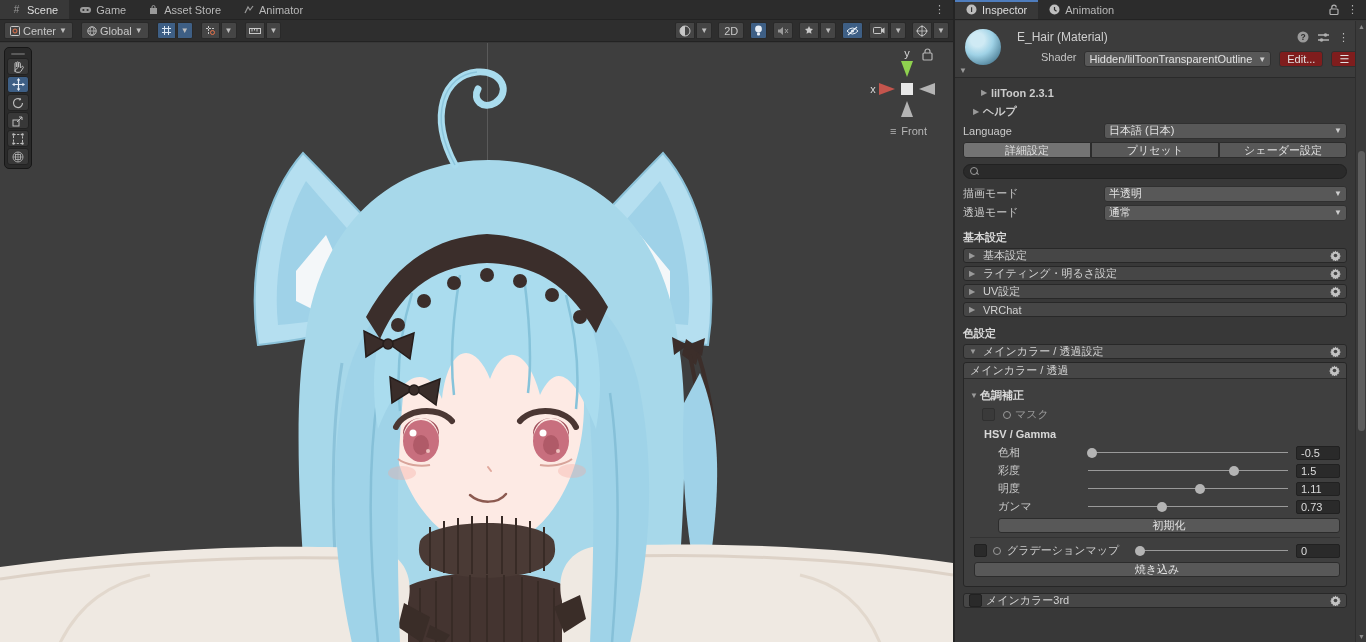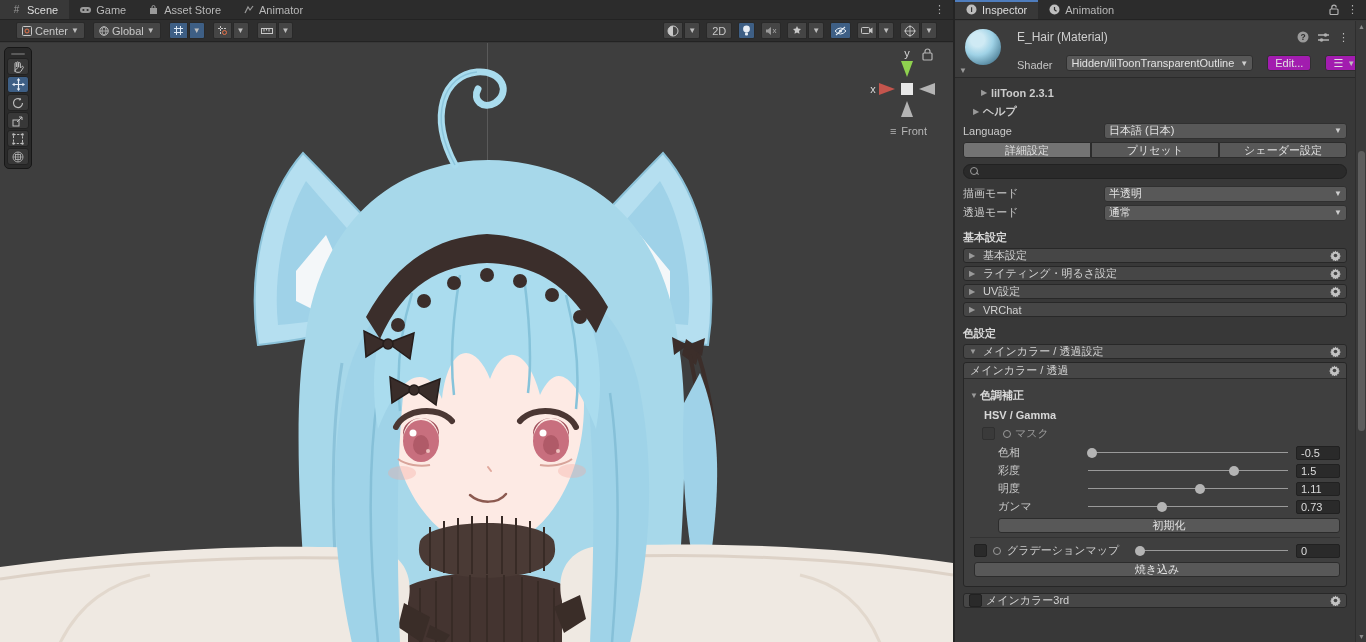--- a/index.html
+++ b/index.html
@@ -9,21 +9,21 @@
 
   
   .tabstrip { height:20px; background:#2c2c2c; display:flex; align-items:stretch; border-bottom:1px solid #232323; }
   .tab { display:flex; align-items:center; gap:5px; padding:0 11px; color:#b8b8b8; position:relative; }
   .tab.active { background:#383838; color:#dedede; }
   .tab.active.focused::before { content:""; position:absolute; left:0; right:0; top:0; height:2px; background:#4f7dbd; }
   .tabicon { width:11px; height:11px; display:inline-flex; align-items:center; justify-content:center; color:#9a9a9a; font-size:10px; }
   .strip-right { margin-left:auto; display:flex; align-items:center; gap:8px; padding:0 8px; color:#b0b0b0; }
 
   
-  .scene-toolbar { height:22px; background:#2e2e2e; border-bottom:1px solid #232323; display:flex; align-items:center; padding:0 16px; gap:8px; }
+  .scene-toolbar { height:22px; background:#2e2e2e; border-bottom:1px solid #232323; display:flex; align-items:center; padding:0 4px; gap:8px; }
   .tgroup { display:flex; align-items:stretch; gap:1px; }
   .tbtn { background:#454545; border:1px solid #292929; height:17px; display:inline-flex; align-items:center; gap:3px; padding:0 5px; color:#c8c8c8; border-radius:2px; }
   .tbtn.icon-only { padding:0 3px; }
   .tbtn.blue { background:#3e5f85; }
   .tgroup .tbtn { border-radius:0; }
   .tgroup .tbtn:first-child { border-radius:2px 0 0 2px; }
   .tgroup .tbtn:last-child { border-radius:0 2px 2px 0; }
   .caret { font-size:8px; color:#bdbdbd; }
   .tb-right { margin-left:auto; display:flex; align-items:center; gap:6px; }
 
@@ -42,25 +42,25 @@
   
   .inspector { left:953px; width:413px; background:#383838; border-left:2px solid #242424; }
   .insp-scroll { position:absolute; top:21px; left:0; right:11px; bottom:0; overflow:hidden; }
   .mat-header { background:#3c3c3c; border-bottom:1px solid #2a2a2a; padding:4px 6px 6px 6px; position:relative; }
   .mat-row1 { display:flex; align-items:center; gap:24px; height:24px; }
   .mat-title { color:#cfcfcf; font-size:12px; flex:1; }
   .hdr-icons { display:flex; gap:8px; color:#bdbdbd; align-items:center; }
   .mat-sphere { width:36px; height:36px; border-radius:50%; position:absolute; left:10px; top:8px;
     background:radial-gradient(circle at 35% 30%, #cfeaf4 0 20%, #9fd2e6 45%, #5d8fa6 75%, #33505e 100%); }
   .mat-rows { margin-left:56px; }
-  .shader-row { display:flex; align-items:flex-end; gap:14px; height:20px; margin-top:2px; }
+  .shader-row { display:flex; align-items:flex-start; gap:8px; height:20px; margin-top:2px;margin-left:24px; }
   .shader-label { width:42px; color:#c4c4c4; }
   .dropdown { background:#585858; border:1px solid #303030; border-radius:3px; height:16px; display:flex; align-items:center; padding:0 4px; color:#e2e2e2; position:relative; }
   .dropdown .dd-caret { margin-left:auto; font-size:8px; color:#cfcfcf; padding-left:6px; }
-  .btn { background:#a21caf; border:1px solid #303030; border-radius:3px; height:16px; display:inline-flex; align-items:center; justify-content:center; padding:0 7px; color:#e2e2e2; }
+  .btn { background:#7f1d1d; border:1px solid #303030; border-radius:3px; height:16px; display:inline-flex; align-items:center; justify-content:center; padding:0 7px; color:#e2e2e2; }
   .fold-arrow { color:#9a9a9a; font-size:8px; width:10px; display:inline-block; }
 
   .insp-body { padding:6px 8px 0 8px; }
   .row { display:flex; align-items:center; height:17px; margin-bottom:2px; }
   .bold { font-weight:bold; color:#d8d8d8; }
   .lbl { color:#cccccc; }
   .row .field-col { margin-left:auto; width:243px; display:flex; }
   .search-box { height:15px; background:#2a2a2a; border:1px solid #212121; border-radius:9px; display:flex; align-items:center; padding:0 6px; gap:4px; margin:4px 0 6px 0; }
   .mode-tabs { display:flex; margin:3px 0 6px 0; }
   .mode-tab { flex:1; height:16px; background:#585858; border:1px solid #2c2c2c; display:flex; align-items:center; justify-content:center; color:#e0e0e0; }
@@ -610,27 +610,27 @@
                 <use href="#gear"></use>
               </svg>
             </span>
         </div>
         <div class="inner-body">
 
           <div class="row" style="margin-top:4px">
             <span class="fold-arrow">▼</span>
             <span class="bold">色調補正</span>
           </div>
-          <div class="row bold" style="padding-left:14px">
-            <span>HSV / Gamma</span>
-          </div>
           <div class="row" style="padding-left:12px">
             <span class="checkbox dim"></span>
             <span class="obj-dot" style="margin:0 4px 0 8px"></span>
             <span class="lbl" style="color:#9a9a9a">マスク</span>
+          </div>
+          <div class="row bold" style="padding-left:14px">
+            <span>HSV / Gamma</span>
           </div>
 
           <div class="slider-row">
             <span class="s-label">色相</span>
             <div class="slider-track">
               <div class="slider-handle" style="left: 2%;"></div>
             </div>
             <span class="valfield">
                 <span>-0.5</span>
               </span>

